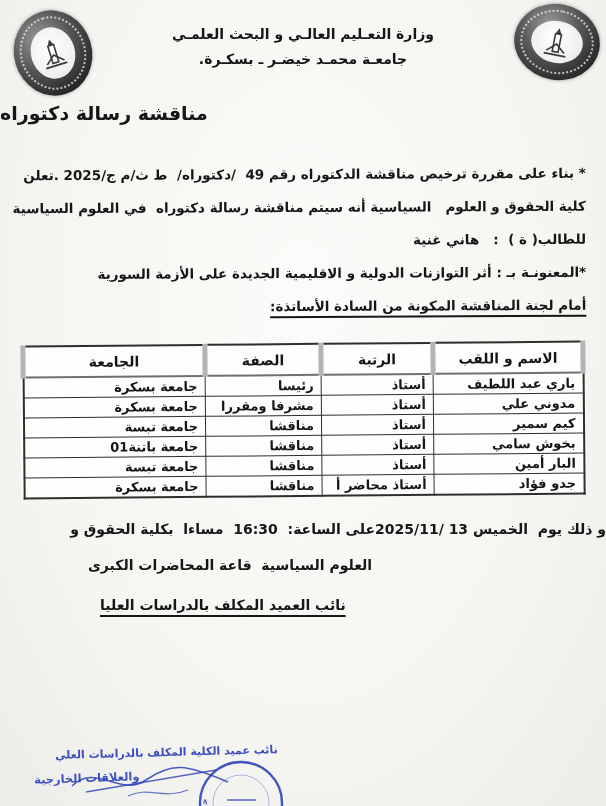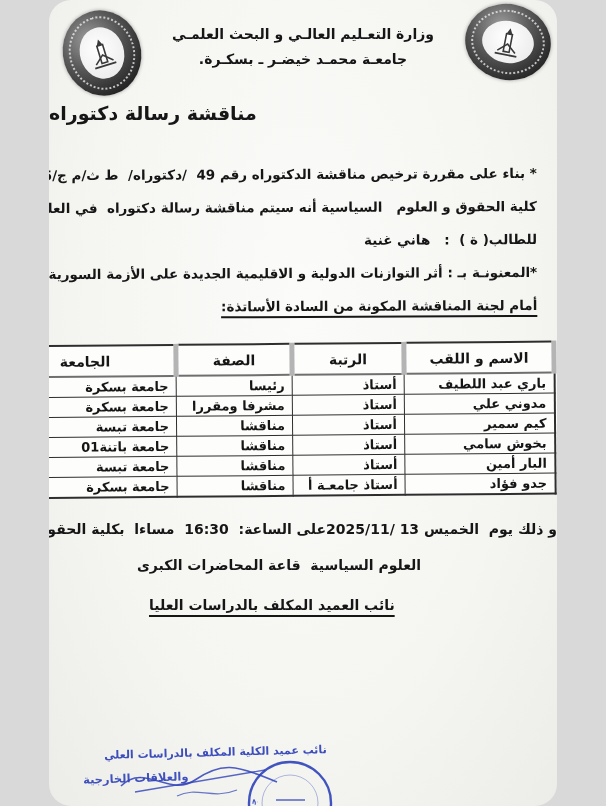--- a/index.html
+++ b/index.html
@@ -1,26 +1,25 @@
 <!DOCTYPE html>
 <html lang="ar" dir="rtl"><head>
 <meta charset="utf-8">
 <style>
   html,body{margin:0;padding:0;background:#d9d9d9;}
   .page{
     position:relative;
-    width:508px;height:806px;
+    width:606px;height:806px;
     margin:0 auto;
     overflow:hidden;
     background:
       radial-gradient(ellipse at 50% 38%, #fbfbf9 0%, #f5f5f2 60%, #ecece9 100%);
     font-family:"DejaVu Sans","Liberation Sans",sans-serif;
     color:#161616;
     direction:rtl;
-    border-radius:22px;
   }
   
   .seal{
     position:absolute;border-radius:50%;
     background:radial-gradient(circle at 38% 30%, #9b9b9b 0%, #5a5a5a 38%, #262626 78%);
     box-shadow:0 0 4px rgba(0,0,0,.35);
   }
   .seal-left{left:14px;top:10px;width:78px;height:86px;transform:rotate(-17deg);}
   .seal-right{right:6px;top:4px;width:86px;height:76px;transform:rotate(11deg);}
   .seal .rim{
@@ -197,21 +196,21 @@
         <td>جامعة باتنة01</td>
       </tr>
       <tr>
         <td>البار أمين</td>
         <td>أستاذ</td>
         <td>مناقشا</td>
         <td>جامعة تبسة</td>
       </tr>
       <tr>
         <td>جدو فؤاد</td>
-        <td>أستاذ  جامعـة أ</td>
+        <td>أستاذ  محاضر أ</td>
         <td>مناقشا</td>
         <td>جامعة بسكرة</td>
       </tr>
     </tbody>
   </table>
 
   <div class="footer1">و ذلك يوم  الخميس 13 /2025/11على الساعة:  16:30  مساءا  بكلية الحقوق و</div>
   <div class="footer2">العلوم السياسية  قاعة المحاضرات الكبرى</div>
   <div class="signature">نائب العميد المكلف بالدراسات العليا</div>
 

